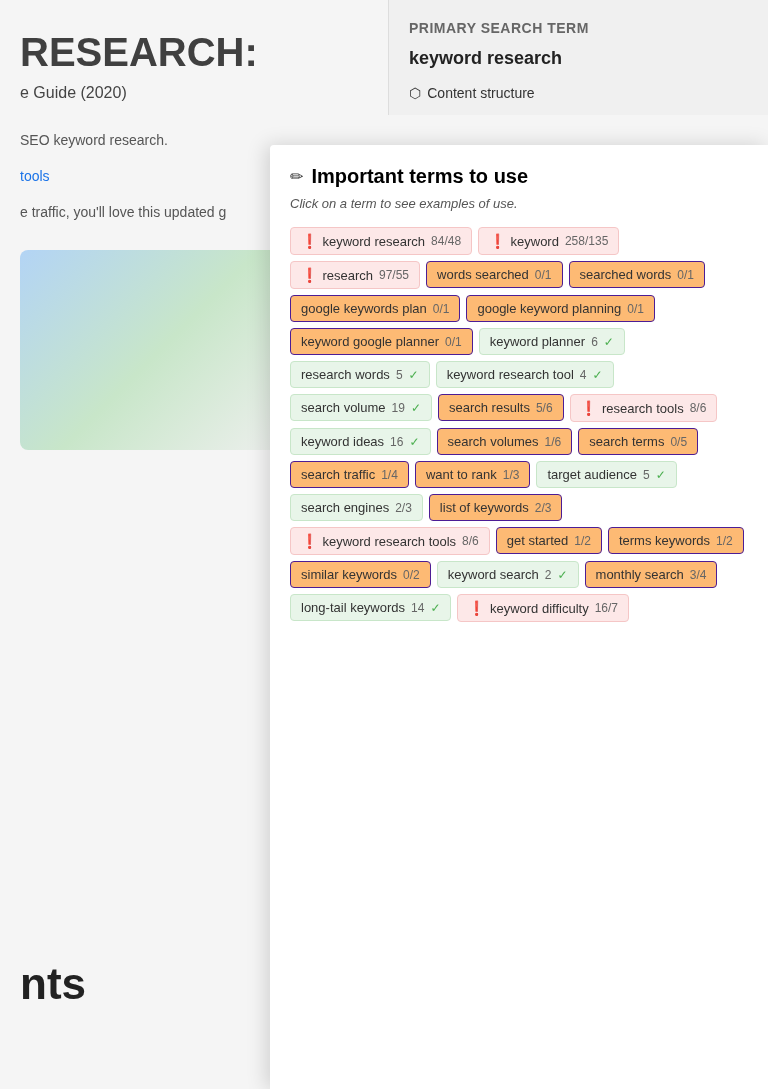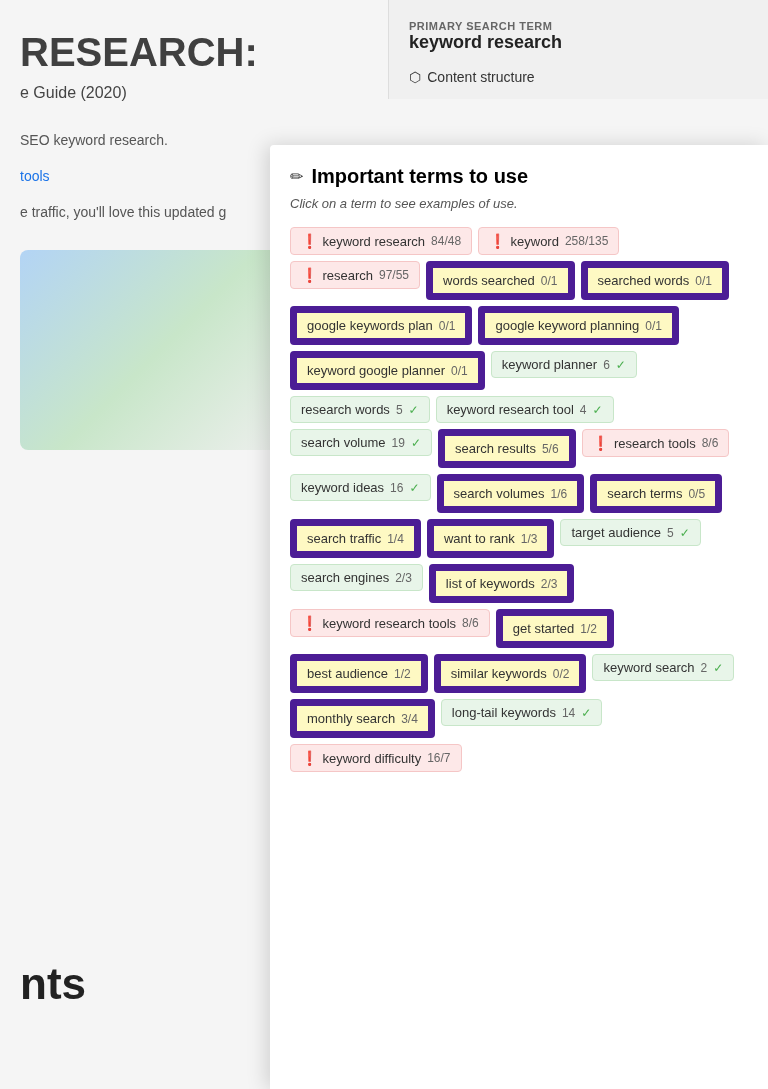--- a/index.html
+++ b/index.html
@@ -76,26 +76,26 @@
       position: absolute;
       top: 0;
       right: 0;
       width: 380px;
       background: #f0f0f0;
       padding: 20px 20px 10px 20px;
       border-left: 1px solid #ddd;
     }
 
     .primary-search-label {
-      font-size: 11px;
+      font-size: 14px;
       font-weight: 600;
       color: #666;
       text-transform: uppercase;
       letter-spacing: 0.5px;
-      margin-bottom: 0;
+      margin-bottom: 12px;
     }
 
     .primary-search-value {
       font-size: 18px;
       font-weight: 700;
       color: #222;
       margin-bottom: 12px;
     }
 
     .content-structure-btn {
@@ -168,23 +168,23 @@
       border: 1px solid #f5c6c6;
     }
 
     .term-tag.green {
       background: #e8f5e9;
       color: #333;
       border: 1px solid #c8e6c9;
     }
 
     .term-tag.pink-light {
-      background: #fef9c3;
-      color: #333;
-      border: 7px solid #4c1d95;
+      background: #fdba74;
+      color: #333;
+      border: 1px solid #4c1d95;
     }
 
     .term-tag .alert-icon {
       color: #e53935;
       font-size: 14px;
       font-weight: 700;
     }
 
     .term-tag .count {
       color: #666;
@@ -337,21 +337,21 @@
       <div class="term-tag red">
         <span class="alert-icon">❗</span>
         <span>keyword research tools</span>
         <span class="count">8/6</span>
       </div>
       <div class="term-tag pink-light">
         <span>get started</span>
         <span class="count">1/2</span>
       </div>
       <div class="term-tag pink-light">
-        <span>best audience</span>
+        <span>terms keywords</span>
         <span class="count">1/2</span>
       </div>
       <div class="term-tag pink-light">
         <span>similar keywords</span>
         <span class="count">0/2</span>
       </div>
       <div class="term-tag green">
         <span>keyword search</span>
         <span class="count">2</span>
         <span class="check">✓</span>

